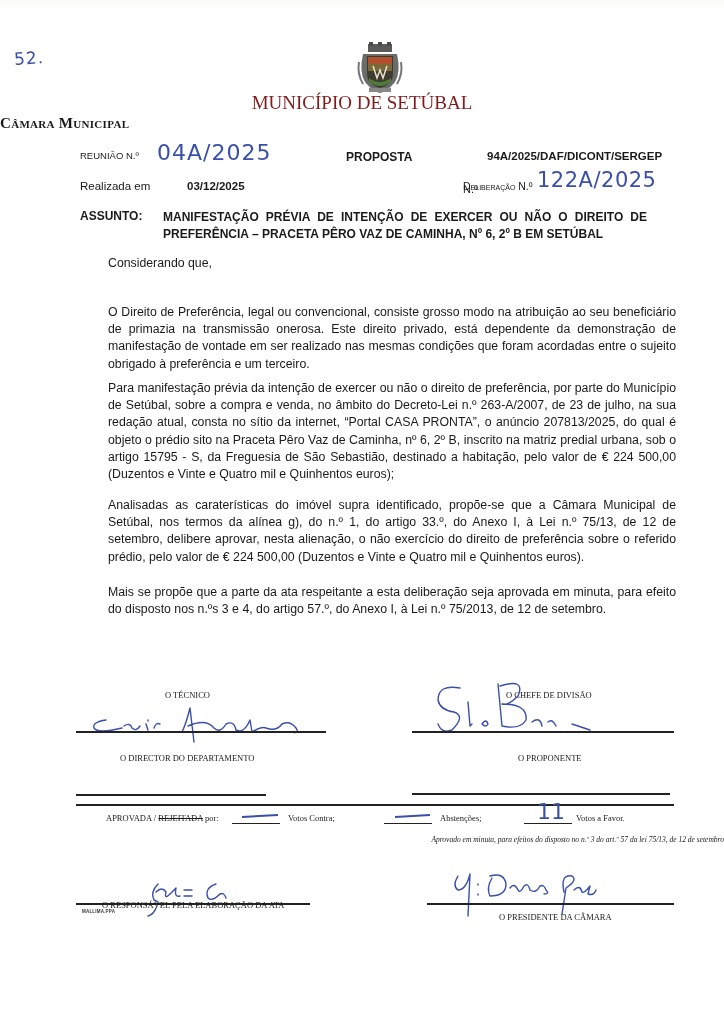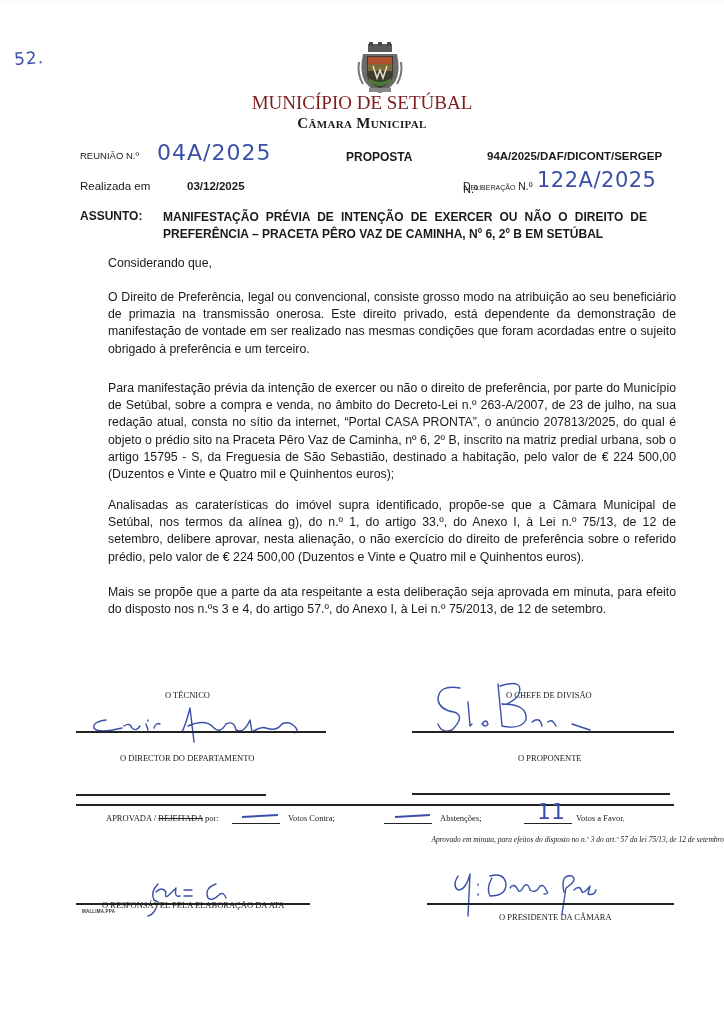--- a/index.html
+++ b/index.html
@@ -2,35 +2,35 @@
 <html><head>
 <meta charset="utf-8">
 <style>
   html, body { margin:0; padding:0; background:#ffffff; }
   body { width:724px; height:1024px; position:relative; overflow:hidden; font-family:"Liberation Sans", sans-serif; color:#1a1a1a; }
   .abs { position:absolute; }
   .hand { font-family:"DejaVu Sans", sans-serif; color:#3a4fa8; font-weight:normal; }
   .page-num { left:14px; top:48px; font-size:17px; letter-spacing:1px; transform:rotate(-4deg); }
   .crest { left:355px; top:42px; width:50px; height:52px; }
   .muni { left:0; width:724px; top:92px; text-align:center; font-family:"Liberation Serif", serif; font-size:19px; color:#7f1d1d; }
-  .camara { left:0; width:724px; top:115px; text-align:center; font-family:"Liberation Serif", serif; font-size:15px; font-weight:bold; font-variant:small-caps; letter-spacing:0.3px; }
+  .camara { left:0; width:724px; top:115px; font-family:"Liberation Serif", serif; font-size:15px; font-weight:bold; font-variant:small-caps; letter-spacing:0.3px; }
   .reuniao-lbl { left:80px; top:150px; font-size:9.5px; }
   .reuniao-val { left:157px; top:140px; font-size:22px; letter-spacing:1px; }
   .proposta-lbl { left:346px; top:150px; font-size:12px; font-weight:bold; }
   .prop-n-lbl { left:463px; top:150px; font-size:11px;margin-top:33px; }
   .prop-n-val { left:487px; top:150px; font-size:11.5px; font-weight:bold; }
   .realizada-lbl { left:80px; top:180px; font-size:11.5px; }
   .realizada-val { left:187px; top:180px; font-size:11.5px; font-weight:bold; }
   .delib-lbl { left:463px; top:180px; font-size:10.5px; font-variant:small-caps; }
   .delib-val { left:537px; top:168px; font-size:21px; letter-spacing:0.5px; }
   .assunto-lbl { left:80px; top:209px; font-size:12px; font-weight:bold; }
   .assunto-txt { left:163px; top:209px; width:484px; font-size:12px; font-weight:bold; line-height:17px; text-align:justify; text-align-last:left; }
   .para { left:80px; width:568px; font-size:12.3px; line-height:17.2px; text-align:justify;margin-left:28px; }
   .p0 { top:255px; }
-  .p1 { top:289px; }
+  .p1 { top:304px; }
   .p2 { top:380px; }
   .p3 { top:497px; }
   .p4 { top:584px; }
   .sig-label { font-family:"Liberation Serif", serif; font-size:8.5px; text-transform:uppercase; }
   .line { height:1.5px; background:#222; }
   .tecnico-lbl { left:165px; top:690px; }
   .chefe-lbl { left:506px; top:690px; }
   .director-lbl { left:120px; top:753px; }
   .proponente-lbl { left:518px; top:753px; }
   .line-tec { left:76px; top:731px; width:250px; }

